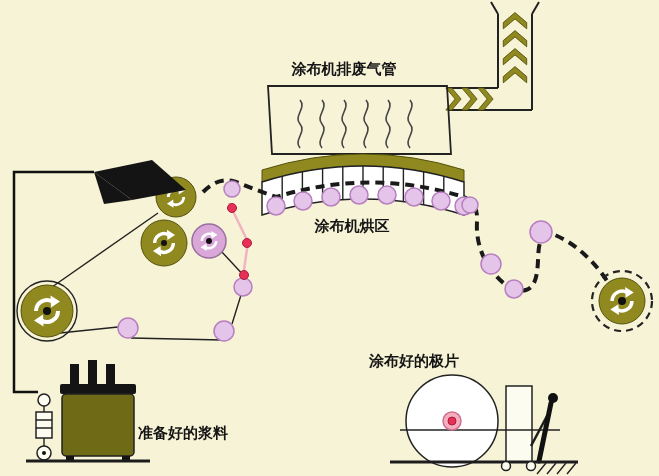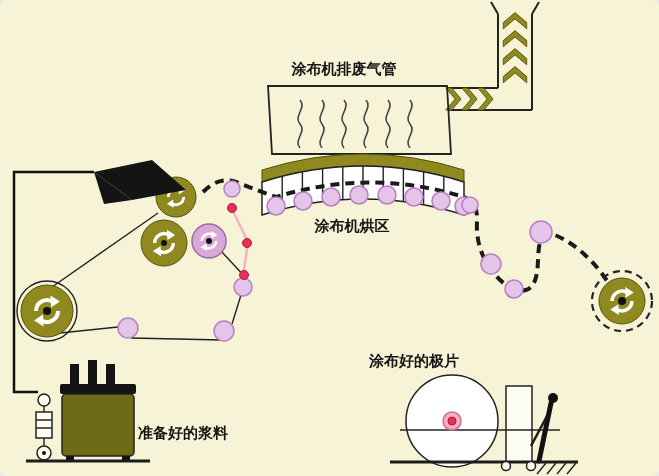--- a/index.html
+++ b/index.html
@@ -2,21 +2,20 @@
 <html style="--background: #f7f3d6; --olive: #8f891f; --tank-olive: #6e6a15; --roller-pink: #e4c4e8; --roller-pink-stroke: #b77fc0; --coater-roll-pink: #d9a8d9; --hub-pink: #f4aebe; --red-dot: #e82f57; --line-dark: #1a1a1a; --white: #ffffff;"><head>
 <meta charset="utf-8">
 <style>
   html,body{margin:0;padding:0;background:#e8e8e8;}
   .stage{
     position:relative;
     width:659px;height:476px;
     background:var(--background,#f7f3d6);
     overflow:hidden;
     font-family:"Liberation Sans","DejaVu Sans",sans-serif;
-    border-radius:7px;
   }
   svg{display:block}
   .lbl{
     font-family:"Liberation Sans","DejaVu Sans",sans-serif;
     font-weight:bold;font-size:15px;fill:#151515;
   }
   .c-olive{fill:var(--olive,#8f891f);stroke:#55510e;stroke-width:1;}
   .c-tank{fill:var(--tank-olive,#6e6a15);stroke:#222;stroke-width:1.5;}
   .pink{fill:var(--roller-pink,#e4c4e8);stroke:var(--roller-pink-stroke,#b77fc0);stroke-width:1.5;}
   .cpink{fill:var(--coater-roll-pink,#d9a8d9);stroke:#9a6fa0;stroke-width:1.5;}

